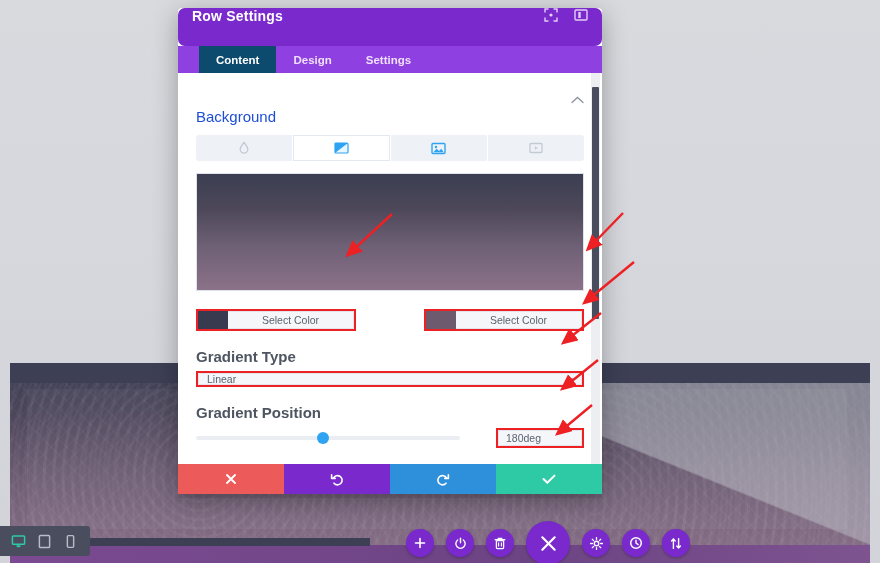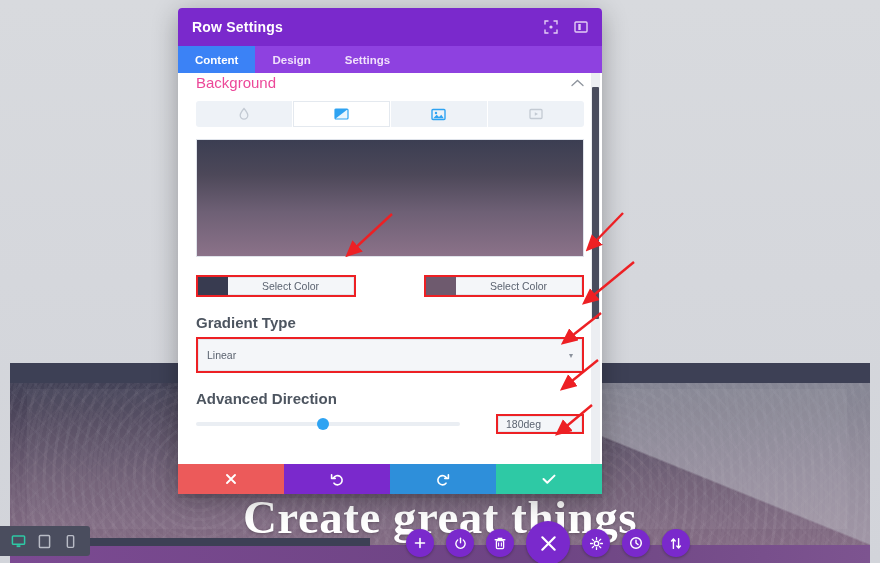--- a/index.html
+++ b/index.html
@@ -94,45 +94,46 @@
   
   .modal {
     position: absolute; left: 178px; top: 8px; width: 424px; height: 486px;
     background: #ffffff; z-index: 10;
     box-shadow: 0 6px 26px rgba(0,0,0,0.3);
     display: flex; flex-direction: column;
     border-radius: 4px 4px 0 0; overflow: hidden;
   }
   .modal-header {
     height: 38px; background: #7A29CC; color: #fff;
-    display: flex; align-items: center; padding: 0 14px;
+    display: flex; align-items: flex-start; padding: 0 14px;
     flex: 0 0 38px;
+    border-radius: 7px;
   }
   .modal-title { font-size: 14px; font-weight: 700; letter-spacing: .2px; }
   .modal-header-actions { margin-left: auto; display: flex; gap: 16px; align-items: center; }
   .hdr-icon { color: #e3cdf5; display: flex; }
 
   .tabs {
     height: 27px; background: #8E41E0; display: flex; align-items: stretch;
     flex: 0 0 27px;
   }
   .tab {
     padding: 0 17px; display: flex; align-items: center;
     font-size: 11.5px; color: #f0e0fb; font-weight: 700;
   }
-  .tab.active { background: #3b82f6; color: #ffffff; }
+  .tab.active { background: #0c4a6e; color: #ffffff; margin-left: 21px; }
 
   .modal-body { position: relative; flex: 1; overflow: hidden; background: #fff; }
   .body-inner { position: absolute; left: 0; top: -5px; width: 424px; padding: 0 18px; }
 
   .section-head {
     display: flex; align-items: center; justify-content: space-between;
     padding: 6px 0 10px 0;
   }
-  .section-title { font-size: 15px; color: #ec4899; }
+  .section-title { font-size: 15px; color: #1d4ed8; margin-top: 34px; }
   .chev { color: #8f959e; font-size: 12px; }
 
   
   .bgtype-strip {
     display: flex; background: #eef2f7; border-radius: 3px; overflow: hidden;
     margin-bottom: 12px;
   }
   .bgtype {
     flex: 1; height: 26px; display: flex; align-items: center; justify-content: center;
     border-right: 1px solid #ffffff;
@@ -155,21 +156,21 @@
   .color-swatch { width: 30px; height: 100%; }
   .color-btn {
     flex: 1; background: #f4f6f9; color: #5b6370; font-size: 10.5px;
     display: flex; align-items: center; justify-content: center;
     border: 1px solid #e2e6ec; border-left: none;
   }
 
   .field-label { font-size: 15px; color: #4d5560; font-weight: 700; margin: 17px 0 6px 0; }
 
   .select-wrap {
-    position: relative; height: 36px; border: 2px solid #ED2024; background: #fff;
+    position: relative; height: 16px; border: 2px solid #ED2024; background: #fff;
   }
   .select-box {
     position: absolute; inset: 0; background: #f4f6f9; border: 1px solid #e2e6ec;
     display: flex; align-items: center; padding: 0 8px;
     font-size: 10.5px; color: #5b6370;
   }
   .select-caret { margin-left: auto; font-size: 8px; color: #8a919c; }
 
   
   .slider-row { display: flex; align-items: center; gap: 0; margin-top: 7px; }
@@ -225,21 +226,20 @@
 <body>
 
 <div id="screen">
 
   <div class="site-bg"></div>
   <div class="site-hero"></div>
   <div class="site-topbar"></div>
   <div class="site-inner-panel"></div>
   <div class="site-progress"></div>
   <div class="site-bottomstrip"></div>
-  <div class="site-headline">Create great things</div>
   <div class="site-overlay-dim"></div>
 
   <div class="view-toggles">
     <div class="vt active">
       <svg width="15" height="15" viewBox="0 0 16 16" fill="none">
         <rect x="1.5" y="2" width="13" height="9" rx="1" stroke="currentColor" stroke-width="1.6"></rect>
         <rect x="6" y="12" width="4" height="2" fill="currentColor"></rect>
       </svg>
     </div>
     <div class="vt">
@@ -380,21 +380,21 @@
 
         <div class="field-label">Gradient Type</div>
         <div class="select-wrap">
           <div class="select-box">
             <span>Linear</span>
             <span class="select-caret">▾</span>
           </div>
         </div>
 
         <div class="row-block">
-          <div class="field-label">Advanced Direction</div>
+          <div class="field-label">Gradient Position</div>
           <div class="slider-row">
             <div class="slider">
               <div class="slider-track"></div>
               <div class="slider-thumb" style="left:48%"></div>
             </div>
             <div class="num-field">
               <div class="num-inner">180deg</div>
             </div>
           </div>
         </div>

